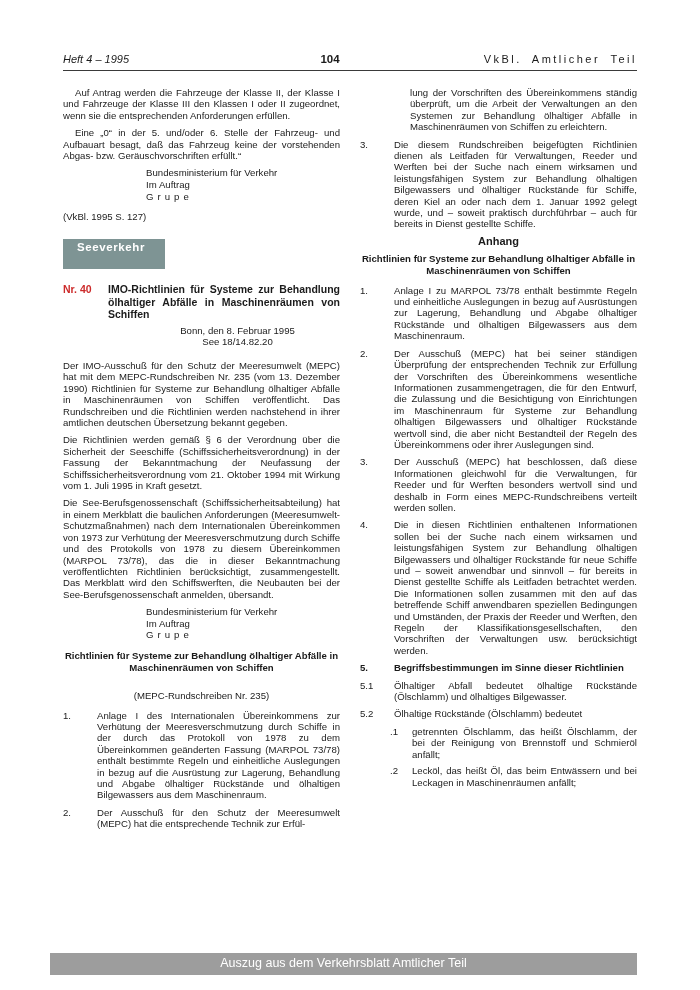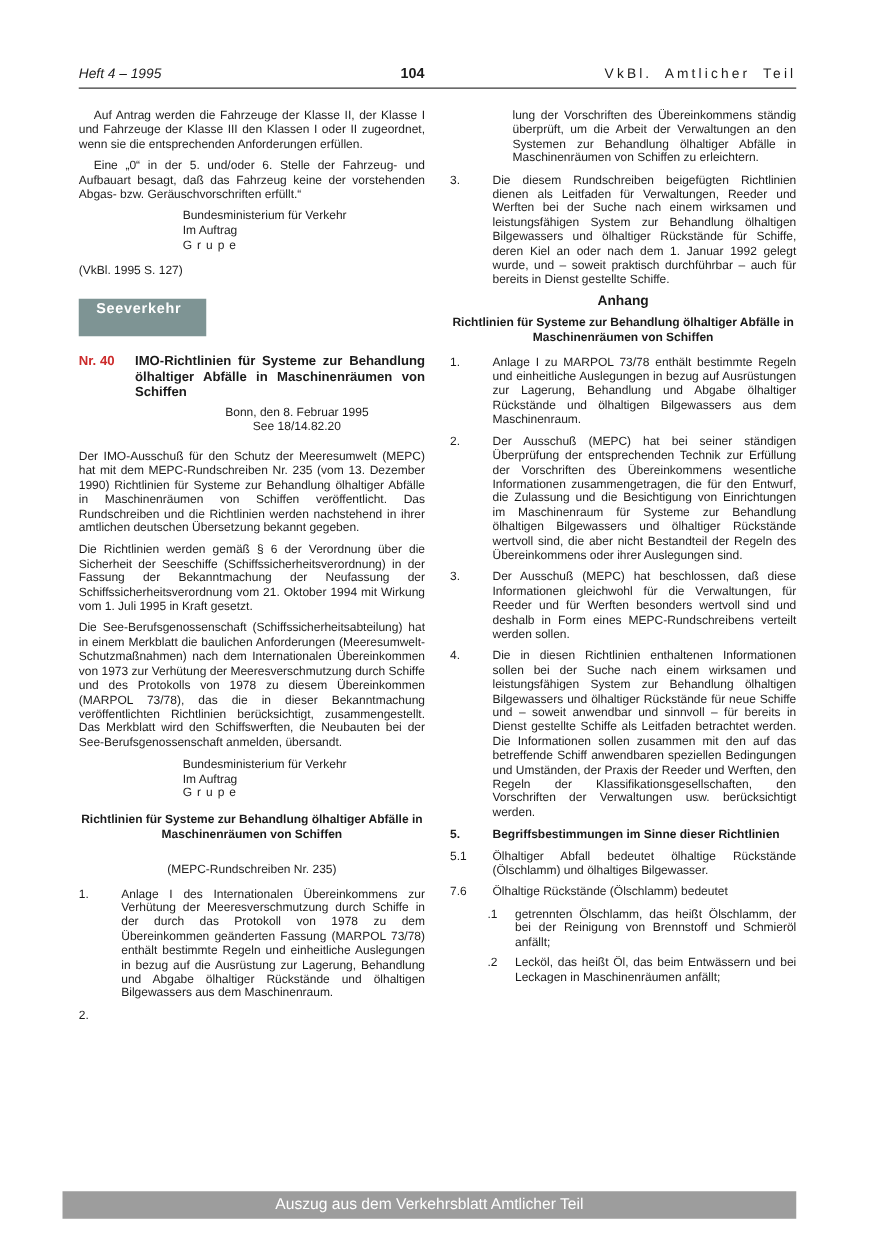--- a/index.html
+++ b/index.html
@@ -134,20 +134,21 @@
 
       <div class="center-bold">Richtlinien für Systeme zur Behandlung ölhaltiger Abfälle in Maschinenräumen von Schiffen</div>
       <div class="center-reg">(MEPC-Rundschreiben Nr. 235)</div>
 
       <div class="item">
         <span class="item-num">1.</span>
         <span class="item-text">Anlage I des Internationalen Übereinkommens zur Verhütung der Meeresverschmutzung durch Schiffe in der durch das Protokoll von 1978 zu dem Übereinkommen geänderten Fassung (MARPOL 73/78) enthält bestimmte Regeln und einheitliche Auslegungen in bezug auf die Ausrüstung zur Lagerung, Behandlung und Abgabe ölhaltiger Rückstände und ölhaltigen Bilgewassers aus dem Maschinenraum.</span>
       </div>
       <div class="item">
         <span class="item-num">2.</span>
+        <span class="item-text">Der Ausschuß für den Schutz der Meeresumwelt (MEPC) hat die entsprechende Technik zur Erfül-</span>
       </div>
     </div>
 
     <div class="col">
       <div class="cont">lung der Vorschriften des Übereinkommens ständig überprüft, um die Arbeit der Verwaltungen an den Systemen zur Behandlung ölhaltiger Abfälle in Maschinenräumen von Schiffen zu erleichtern.</div>
 
       <div class="item">
         <span class="item-num">3.</span>
         <span class="item-text">Die diesem Rundschreiben beigefügten Richtlinien dienen als Leitfaden für Verwaltungen, Reeder und Werften bei der Suche nach einem wirksamen und leistungsfähigen System zur Behandlung ölhaltigen Bilgewassers und ölhaltiger Rückstände für Schiffe, deren Kiel an oder nach dem 1. Januar 1992 gelegt wurde, und – soweit praktisch durchführbar – auch für bereits in Dienst gestellte Schiffe.</span>
       </div>
@@ -175,21 +176,21 @@
       <div class="item">
         <span class="item-num bold">5.</span>
         <span class="item-text bold">Begriffsbestimmungen im Sinne dieser Richtlinien</span>
       </div>
 
       <div class="item">
         <span class="item-num">5.1</span>
         <span class="item-text">Ölhaltiger Abfall bedeutet ölhaltige Rückstände (Ölschlamm) und ölhaltiges Bilgewasser.</span>
       </div>
       <div class="item">
-        <span class="item-num">7.6</span>
+        <span class="item-num">5.2</span>
         <span class="item-text">Ölhaltige Rückstände (Ölschlamm) bedeutet</span>
       </div>
 
       <div class="subitem">
         <span class="sub-num">.1</span>
         <span class="sub-text">getrennten Ölschlamm, das heißt Ölschlamm, der bei der Reinigung von Brennstoff und Schmieröl anfällt;</span>
       </div>
       <div class="subitem">
         <span class="sub-num">.2</span>
         <span class="sub-text">Lecköl, das heißt Öl, das beim Entwässern und bei Leckagen in Maschinenräumen anfällt;</span>

